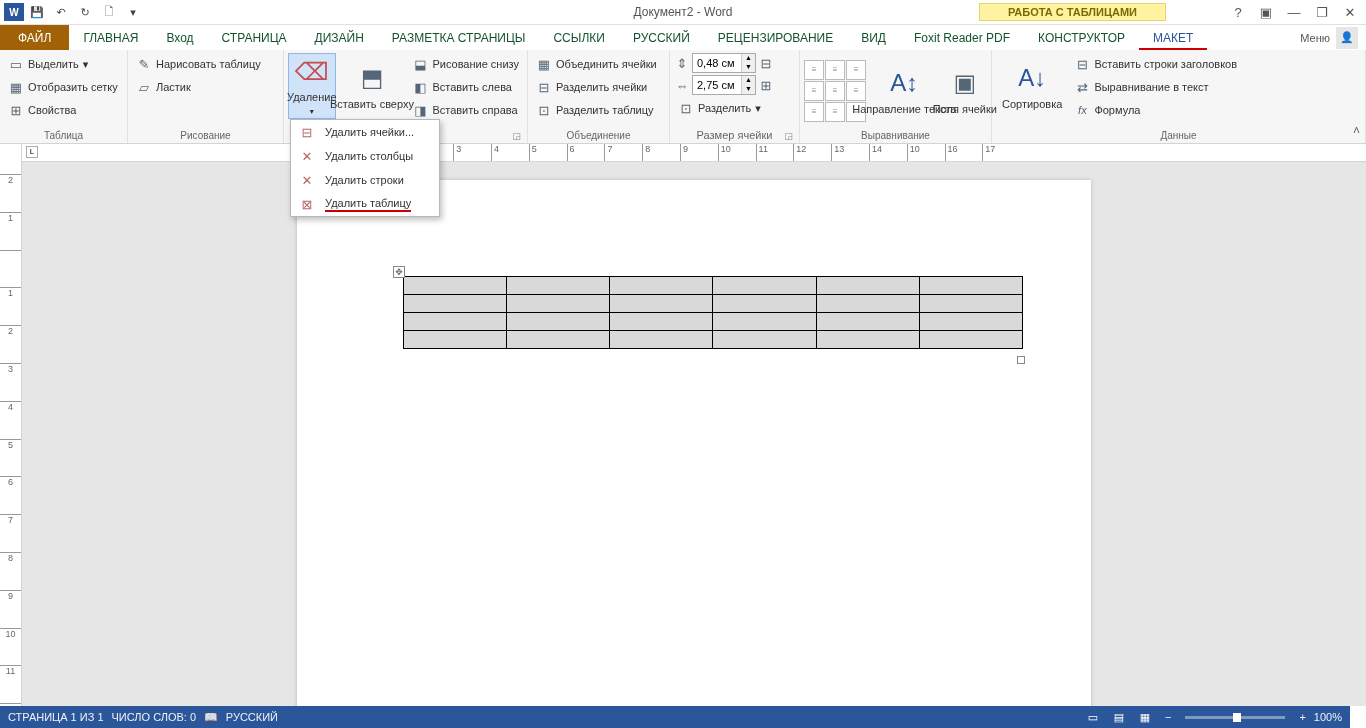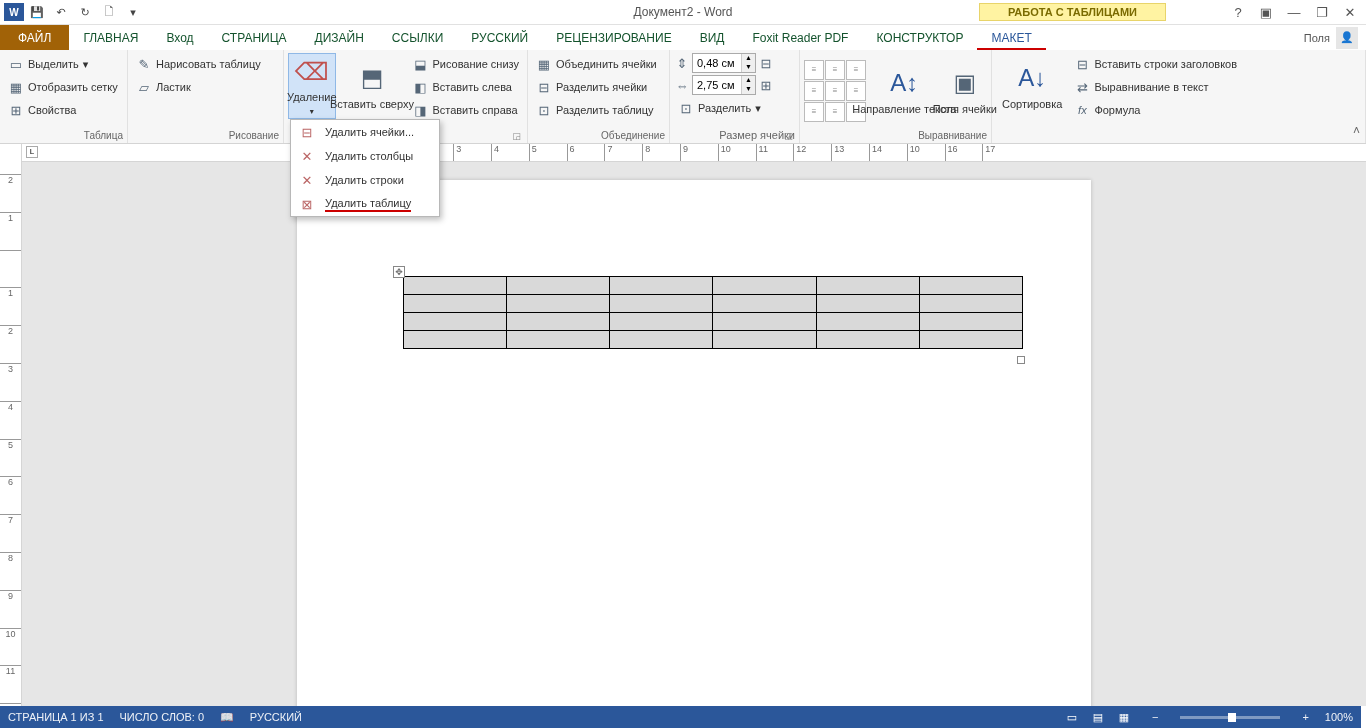--- a/index.html
+++ b/index.html
@@ -22,21 +22,21 @@
 .tab.active{color:#2b579a}
 .tab.active.underlined{box-shadow:inset 0 -2px 0 #c00}
 .tabs .spacer{flex:1}
 .signin{padding:0 8px;display:flex;align-items:center;gap:6px;color:#555}
 .avatar{width:22px;height:22px;background:#e6e6e6;display:flex;align-items:center;justify-content:center;color:#aaa}
 
 
 .ribbon{height:94px;background:#f6f6f6;border-bottom:1px solid #d4d4d4;display:flex}
 .group{border-right:1px solid #e1e1e1;display:flex;flex-direction:column;position:relative;padding:3px 4px 0}
 .group-body{flex:1;display:flex;gap:2px}
-.group-label{text-align:right;font-size:10px;color:#666;padding:2px 0;position:relative}
+.group-label{text-align:center;font-size:10px;color:#666;padding:2px 0;position:relative}
 .group-label .launcher{position:absolute;right:2px;bottom:2px;font-size:9px;color:#888}
 .vstack{display:flex;flex-direction:column;gap:1px}
 .rbtn{display:flex;align-items:center;gap:4px;padding:1px 4px;color:#333;white-space:nowrap;height:22px}
 .rbtn.big{flex-direction:column;height:66px;width:auto;min-width:42px;justify-content:center;padding:2px 6px;text-align:center}
 .rbtn.big .lbl{font-size:11px;line-height:12px}
 .rbtn.active{background:#d1e3f8;border:1px solid #8fb8e6}
 .ico{width:16px;height:16px;display:inline-flex;align-items:center;justify-content:center;font-size:13px;color:#567}
 .ico.big{width:32px;height:32px;font-size:24px}
 .spin-box{display:flex;align-items:center;border:1px solid #aaa;background:#fff;height:20px}
 .spin-box input{width:48px;border:none;padding:0 4px;font-size:11px;outline:none}
@@ -60,21 +60,21 @@
 .ruler-v-inner{position:absolute;top:30px;left:0;width:100%}
 .ruler-v-tick{height:37.8px;border-top:1px solid #999;font-size:9px;color:#666;text-align:center}
 .doc-scroll{flex:1;overflow:auto;padding-top:18px}
 .page{width:794px;min-height:540px;background:#fff;margin:18px auto 20px;box-shadow:0 0 4px rgba(0,0,0,.2);position:relative;padding:96px 106px}
 .tbl-handle{position:absolute;top:86px;left:96px;width:12px;height:12px;border:1px solid #888;background:#fff;font-size:9px;text-align:center;line-height:10px;color:#666}
 .doc-table{border-collapse:collapse;width:620px}
 .doc-table td{border:1px solid #000;height:18px;background:#d9d9d9;width:103px}
 .resize-handle{position:absolute;top:176px;left:720px;width:8px;height:8px;border:1px solid #888;background:#fff}
 
 
-.statusbar{position:absolute;bottom:0;left:0;right:5px;height:22px;background:#2b579a;color:#fff;display:flex;align-items:center;padding:0 8px;font-size:11px;gap:16px}
+.statusbar{position:absolute;bottom:0;left:0;right:16px;height:22px;background:#2b579a;color:#fff;display:flex;align-items:center;padding:0 8px;font-size:11px;gap:8px}
 .statusbar .spacer{flex:1}
 .status-btn{display:flex;align-items:center;gap:4px;opacity:.92}
 .zoom-slider{width:100px;height:3px;background:rgba(255,255,255,.4);position:relative;margin:0 6px}
 .zoom-thumb{position:absolute;left:48%;top:-3px;width:8px;height:9px;background:#fff}
 .view-btns{display:flex;gap:2px}
 .view-btn{width:24px;height:18px;display:flex;align-items:center;justify-content:center;color:#fff}
 
 .collapse-ribbon{position:absolute;right:6px;top:124px;font-size:12px;color:#666;z-index:6}
 </style>
 </head>
@@ -99,30 +99,31 @@
     <div class="win-btn">✕</div>
   </div>
 </div>
 
 <div class="tabs">
   <div class="tab file">ФАЙЛ</div>
   <div class="tab">ГЛАВНАЯ</div>
   <div class="tab">Вход</div>
   <div class="tab">СТРАНИЦА</div>
   <div class="tab">ДИЗАЙН</div>
+  <div class="tab">РАЗМЕТКА СТРАНИЦЫ</div>
   <div class="tab">ССЫЛКИ</div>
   <div class="tab">РУССКИЙ</div>
   <div class="tab">РЕЦЕНЗИРОВАНИЕ</div>
   <div class="tab">ВИД</div>
   <div class="tab">Foxit Reader PDF</div>
   <div class="tab">КОНСТРУКТОР</div>
   <div class="tab active underlined">МАКЕТ</div>
   <div class="spacer"></div>
   <div class="signin">
-    <span>Поля</span>
+    <span>Меню</span>
     <span class="avatar">👤</span>
   </div>
 </div>
 
 <div class="ribbon">
 
   <div class="group" style="width:128px">
     <div class="group-body">
         <div class="vstack">
       <div class="rbtn"><span class="ico">▭</span><span>Выделить</span> ▾</div>
@@ -278,20 +279,21 @@
             <span>Выравнивание в текст</span>
           </div>
         <div class="rbtn">
             <span class="ico">
               <i>fx</i>
             </span>
             <span>Формула</span>
           </div>
       </div>
     </div>
+    <div class="group-label">Данные</div>
   </div>
 </div>
 
 <span class="collapse-ribbon">˄</span>
 
 <div class="ruler-h">
   <div style="position:absolute;left:4px;top:2px;width:12px;height:12px;border:1px solid #aaa;font-size:8px;text-align:center">L</div>
   <div class="ruler-h-inner" id="ruler-h-inner">
       <div class="ruler-tick">1</div>
       <div class="ruler-tick"></div>

